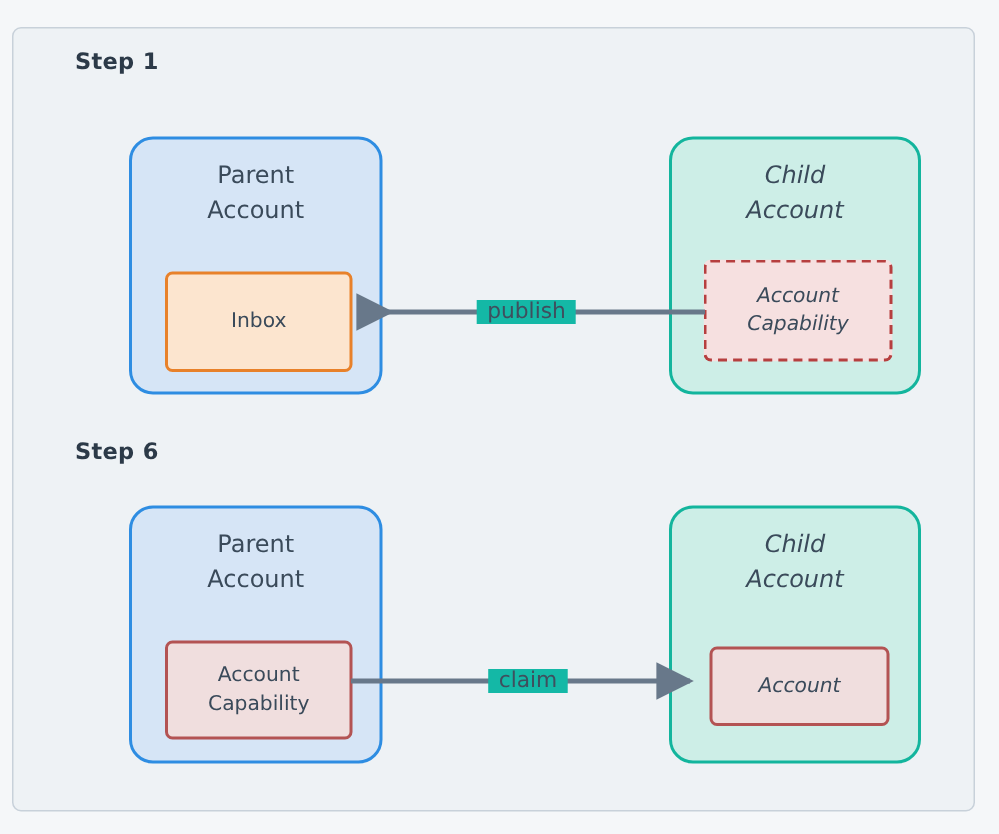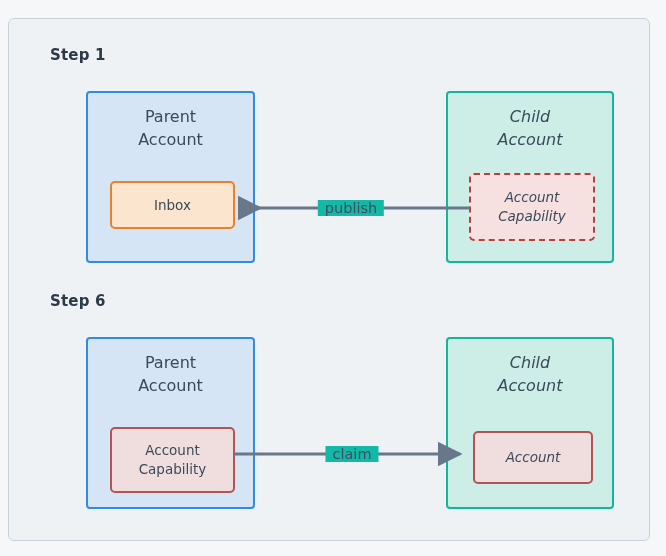--- a/index.html
+++ b/index.html
@@ -44,30 +44,30 @@
 
   
   .step-label {
     position: absolute;
     font-size: 15px;
     font-weight: bold;
     color: #2c3a48;
     letter-spacing: 0.2px;
     white-space: nowrap;
   }
-  .step1-label { left: 50px; top: 46px; }
+  .step1-label { left: 50px; top: 32px; }
   .step2-label { left: 50px; top: 292px; }
 
   
   .acct-box {
     position: absolute;
     box-sizing: border-box;
     border-width: 2px;
     border-style: solid;
-    border-radius: 4px;
+    border-radius: 16px;
   }
   .parent-box {
     background: #d6e5f6;
     border-color: #2e8de2;
   }
   .child-box {
     background: #cdeee7;
     border-color: #13b59d;
     font-style: italic;
   }
@@ -134,21 +134,21 @@
 
   <div class="frame"></div>
 
   <div class="step-label step1-label">Step 1</div>
 
   <div class="acct-box parent-box" style="left:86px; top:91px; width:169px; height:172px;">
     <div class="acct-title">
       <div>Parent</div>
       <div>Account</div>
     </div>
-    <div class="inner-box inbox-box" style="left:22px; top:88px; width:125px; height:48px;">
+    <div class="inner-box inbox-box" style="left:22px; top:88px; width:125px; height:67px;">
       <span>Inbox</span>
     </div>
   </div>
 
   <div class="acct-box child-box" style="left:446px; top:91px; width:168px; height:172px;">
     <div class="acct-title">
       <div>Child</div>
       <div>Account</div>
     </div>
     <div class="inner-box cap-dashed" style="left:21px; top:80px; width:126px; height:68px; flex-direction:column;">

